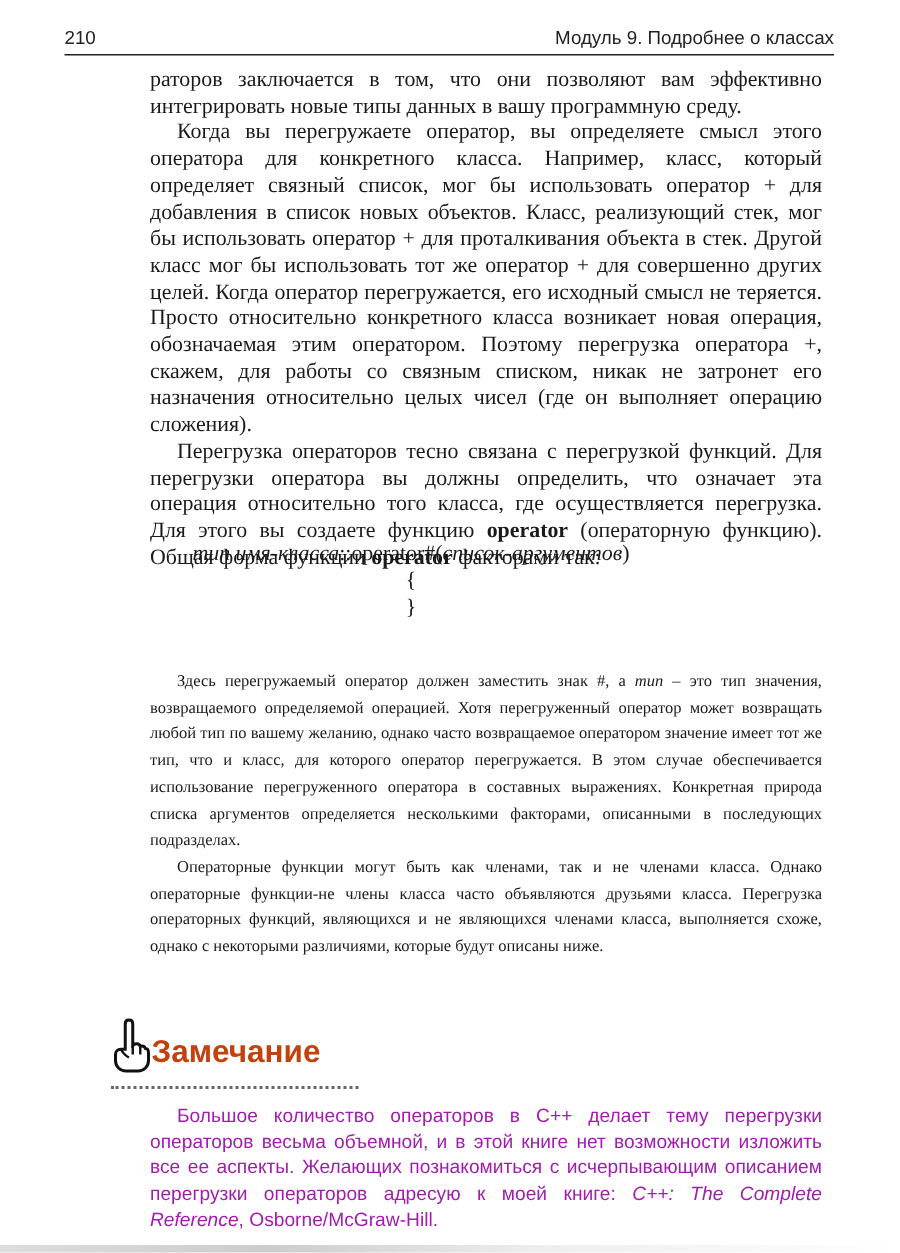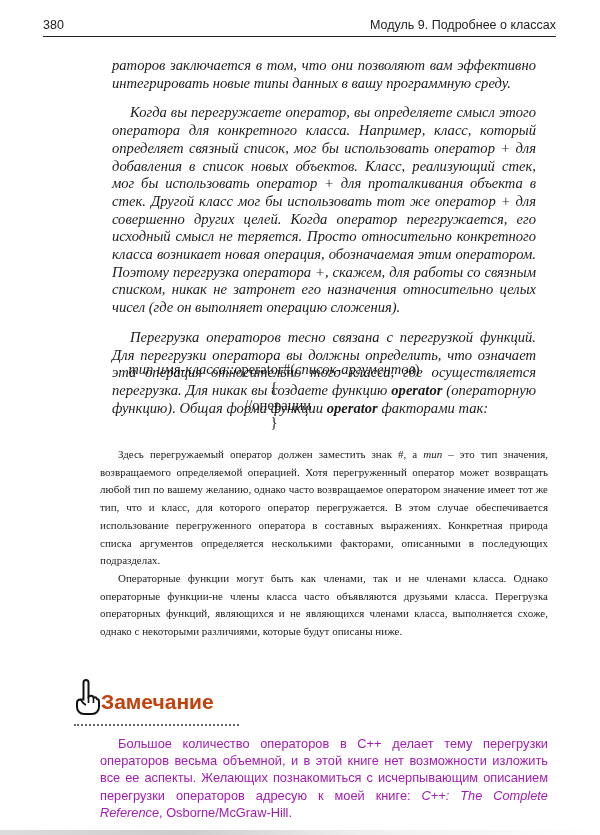--- a/index.html
+++ b/index.html
@@ -9,21 +9,21 @@
     border-bottom: 1.5px solid #222;
     font-family: "Liberation Sans", sans-serif; font-size: 12.5px; color: #222;
   }
   .header .page-num { position: absolute; left: 0; top: 4px; }
   .header .running-title { position: absolute; right: 0; top: 4px; }
   .body-text {
     position: absolute; left: 100px; top: 45px; width: 448px;
     font-family: "Liberation Serif", serif; font-size: 14.6px; line-height: 17.7px;
     text-align: justify; color: #1a1a1a;
   }
-  .body-text p { margin: 12px; text-indent: 18px; font-style: italic; }
+  .body-text p { margin: 0; text-indent: 18px; }
   .body-text p.noindent { text-indent: 0; }
   .body-text b { font-weight: bold; }
   .code {
     position: absolute; left: 74px; top: 361px; width: 400px;
     font-family: "Liberation Serif", serif; font-size: 14.6px; line-height: 17.8px; color: #1a1a1a;
   }
   .code .it { font-style: italic; }
   .code .line { white-space: pre; text-align: center; }
   .para2 { position: absolute; left: 100px; top: 446px; width: 448px;
     font-family: "Liberation Serif", serif; font-size: 11px; line-height: 17.7px;
@@ -51,34 +51,33 @@
   .note-text i { font-style: italic; }
   .scan-band {
     position: absolute; left: 0; top: 830px; width: 600px; height: 5px;
     background: linear-gradient(to right, #ddd 0%, #ccc 30%, #eee 60%, #fff 100%);
   }
 </style>
 </head>
 <body>
 
 <div class="header">
-  <span class="page-num">380</span>
+  <span class="page-num">210</span>
   <span class="running-title">Модуль 9. Подробнее о классах</span>
 </div>
 
 <div class="body-text">
   <p class="noindent">раторов заключается в том, что они позволяют вам эффективно интегрировать новые типы данных в вашу программную среду.</p>
   <p>Когда вы перегружаете оператор, вы определяете смысл этого оператора для конкретного класса. Например, класс, который определяет связный список, мог бы использовать оператор + для добавления в список новых объектов. Класс, реализующий стек, мог бы использовать оператор + для проталкивания объекта в стек. Другой класс мог бы использовать тот же оператор + для совершенно других целей. Когда оператор перегружается, его исходный смысл не теряется. Просто относительно конкретного класса возникает новая операция, обозначаемая этим оператором. Поэтому перегрузка оператора +, скажем, для работы со связным списком, никак не затронет его назначения относительно целых чисел (где он выполняет операцию сложения).</p>
-  <p><span>Перегрузка операторов тесно связана с перегрузкой функций. Для перегрузки оператора вы должны определить, что означает эта операция относительно того класса, где осуществляется перегрузка. Для никак вы создаете функцию </span><b>operator</b><span> (операторную функцию). Общая форма функции </span><b>operator</b><span> факторами так:</span></p>
+  <p><span>Перегрузка операторов тесно связана с перегрузкой функций. Для перегрузки оператора вы должны определить, что означает эта операция относительно того класса, где осуществляется перегрузка. Для этого вы создаете функцию </span><b>operator</b><span> (операторную функцию). Общая форма функции </span><b>operator</b><span> факторами так:</span></p>
 </div>
 
 <div class="code">
   <div class="line"><span class="it">тип имя-класса</span><span>::operator#(</span><span class="it">список-аргументов</span><span>)</span></div>
   <div class="line">{</div>
-  <div class="line">  //операции</div>
   <div class="line">}</div>
 </div>
 
 <div class="para2">
   <p><span>Здесь перегружаемый оператор должен заместить знак #, а </span><i>тип</i><span> – это тип значения, возвращаемого определяемой операцией. Хотя перегруженный оператор может возвращать любой тип по вашему желанию, однако часто возвращаемое оператором значение имеет тот же тип, что и класс, для которого оператор перегружается. В этом случае обеспечивается использование перегруженного оператора в составных выражениях. Конкретная природа списка аргументов определяется несколькими факторами, описанными в последующих подразделах.</span></p>
   <p>Операторные функции могут быть как членами, так и не членами класса. Однако операторные функции-не члены класса часто объявляются друзьями класса. Перегрузка операторных функций, являющихся и не являющихся членами класса, выполняется схоже, однако с некоторыми различиями, которые будут описаны ниже.</p>
 </div>
 
 <div class="note-heading">
   <svg class="hand" viewBox="0 0 26 38">

